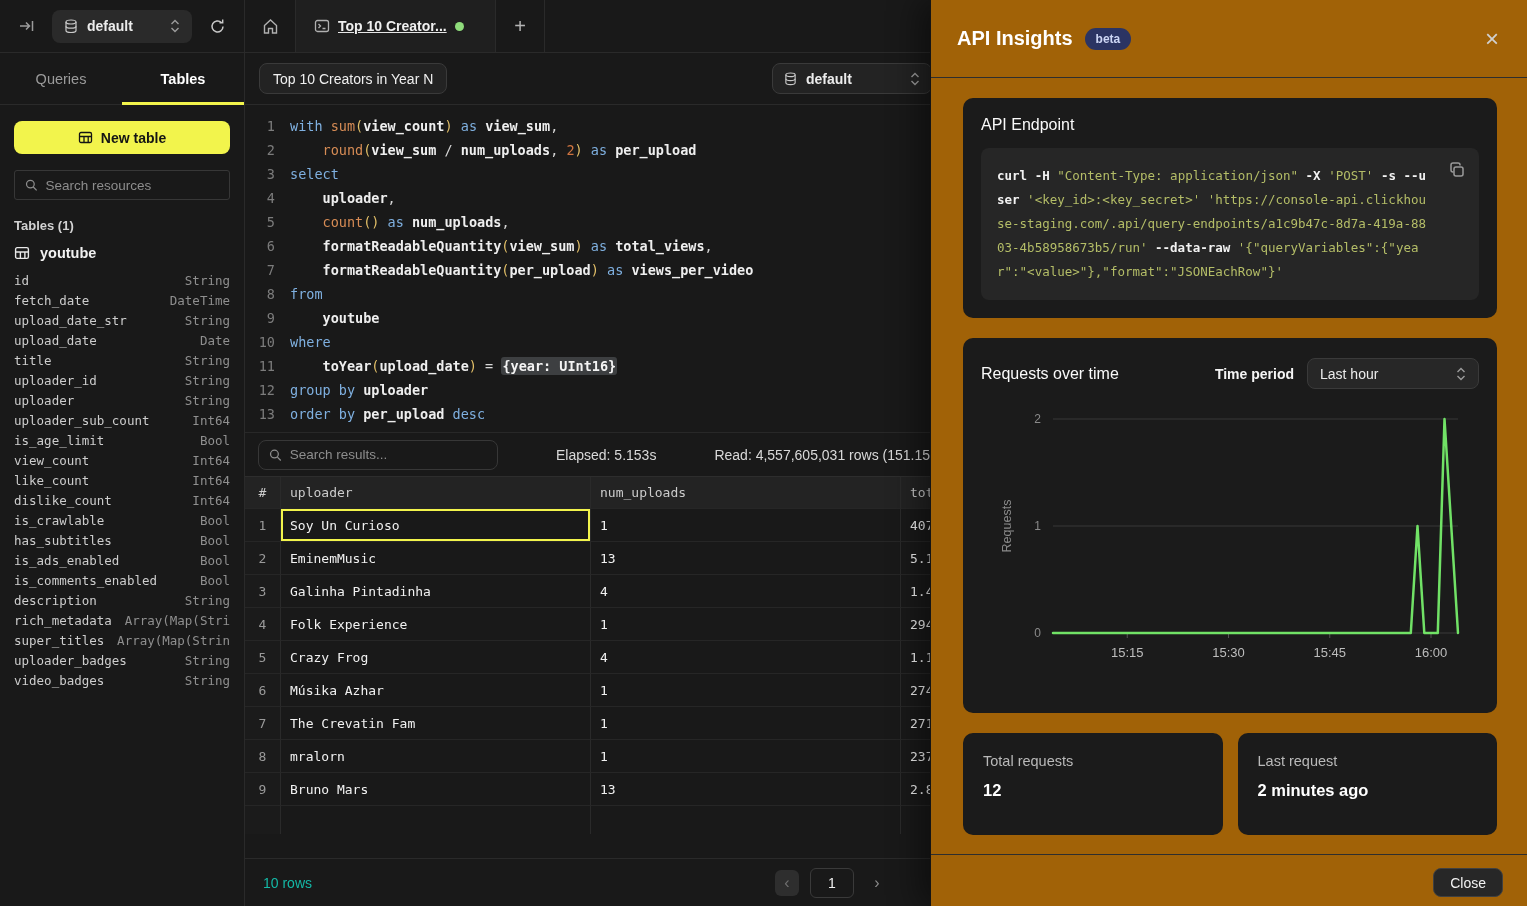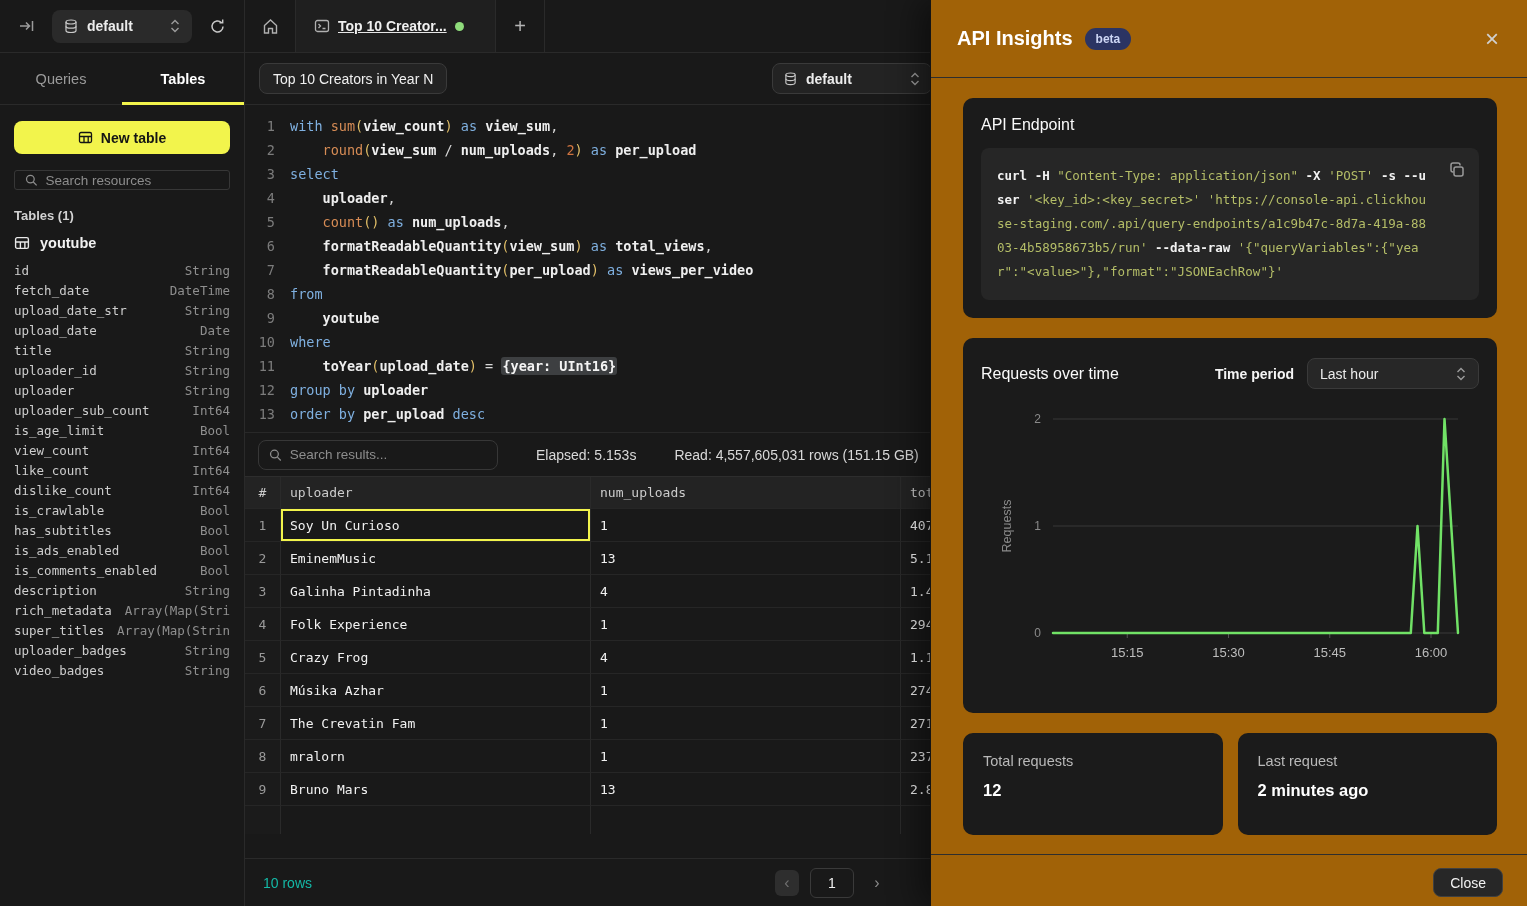--- a/index.html
+++ b/index.html
@@ -39,21 +39,21 @@
   .sb-tabs { display:flex; height:52px; border-bottom:1px solid #2a2a2a; }
   .sb-tab { flex:1; display:flex; align-items:center; justify-content:center; color:#9b9b9b;
             cursor:pointer; position:relative; font-size:14.5px; }
   .sb-tab.active { color:#ffffff; font-weight:600; }
   .sb-tab.active::after { content:""; position:absolute; left:0; right:0; bottom:-1px; height:3px;
             background:var(--yellow); }
   .sb-content { padding:16px 14px; }
   .new-table-btn { width:100%; height:33px; background:var(--yellow); color:#141414; font-weight:700;
             border:none; border-radius:8px; display:flex; align-items:center; justify-content:center;
             gap:8px; font-size:14px; cursor:pointer; font-family:inherit; }
-  .sb-search { margin-top:16px; height:20px; border:1px solid #373737; border-radius:3px;
+  .sb-search { margin-top:16px; height:30px; border:1px solid #373737; border-radius:3px;
             display:flex; align-items:center; gap:8px; padding:0 10px; color:#8d8d8d; }
   .sb-search input { background:transparent; border:none; outline:none; color:#d6d6d6;
             font-family:inherit; font-size:13.5px; width:100%; }
   .sb-search input::placeholder { color:#8d8d8d; }
   .sb-section { margin-top:18px; color:#d2d2d2; font-size:13px; font-weight:600; }
   .sb-table-item { display:flex; align-items:center; gap:10px; margin-top:12px; color:#f2f2f2;
             font-weight:700; font-size:14.5px; cursor:pointer; }
   .sb-cols { margin-top:12px; }
   .sb-col-row { display:flex; justify-content:space-between; align-items:flex-start; height:20px;
             font-size:12.5px; }
@@ -79,21 +79,21 @@
   .tk-k { color:var(--kw-blue); }
   .tk-f { color:var(--fn-orange); }
   .tk-y { color:var(--paren-yellow); }
   .tk-n { color:var(--num-orange); }
   .tk-i { color:#eeeeee; font-weight:700; }
   .tk-p { color:#d8d8d8; }
   .tk-v { background:#3d3f41; color:#f4f4f4; font-weight:700; border-radius:3px; padding:1px 1px; }
 
   
   .results-toolbar { height:44px; border-top:1px solid #282828; display:flex; align-items:center;
-            gap:38px; padding:0 13px; }
+            gap:58px; padding:0 13px; }
   .res-search { width:240px; height:30px; border:1px solid #373737; border-radius:8px;
             display:flex; align-items:center; gap:8px; padding:0 10px; color:#8d8d8d; }
   .res-search input { background:transparent; border:none; outline:none; color:#d6d6d6;
             font-family:inherit; font-size:13.5px; width:100%; }
   .res-search input::placeholder { color:#8d8d8d; }
   .res-stat { color:#d9d9d9; font-size:14px; }
 
   .rtable { border-top:1px solid #2d2d2d; }
   .rt-row { display:flex; height:33px; }
   .rt-row.header { height:32px; background:#232323; }

